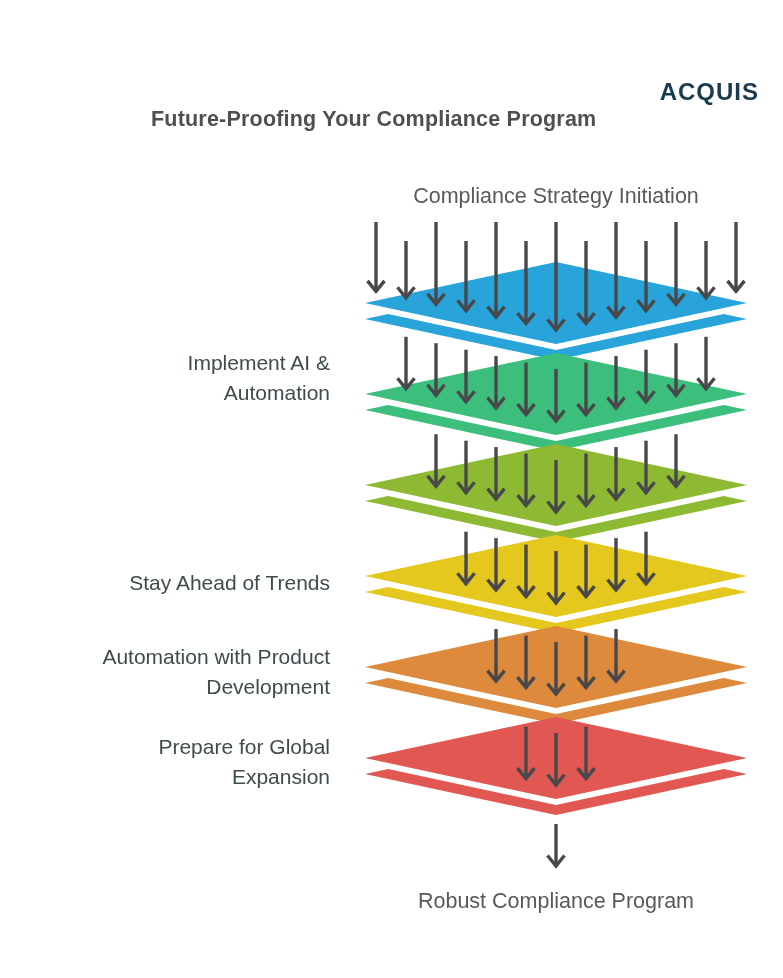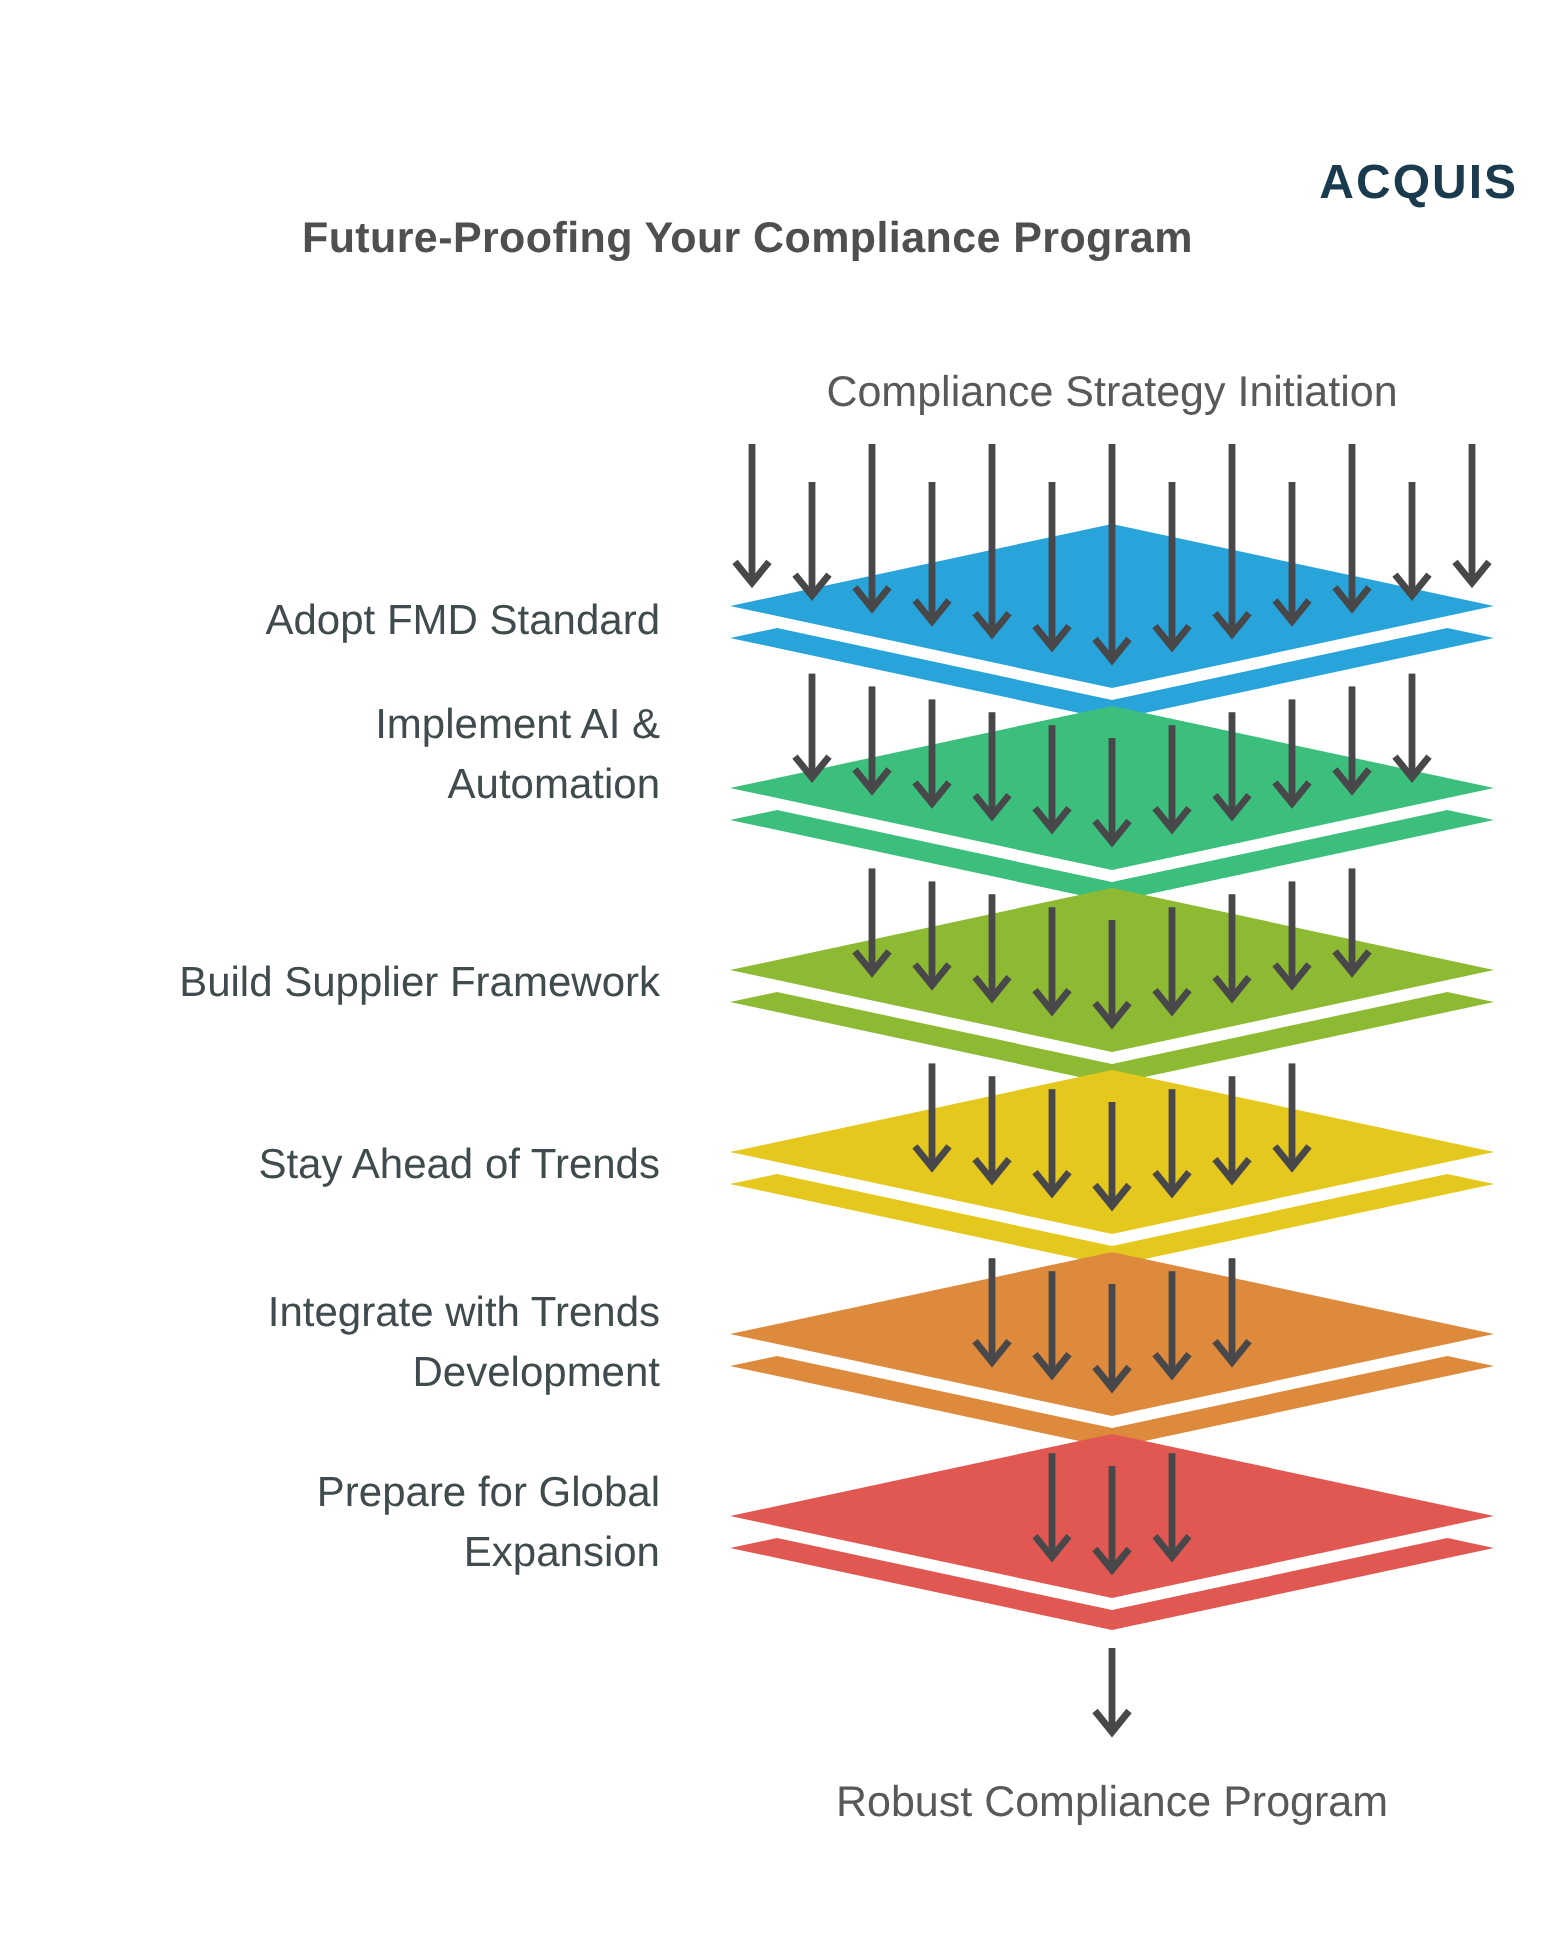--- a/index.html
+++ b/index.html
@@ -189,25 +189,23 @@
         <path d="M 547.5 774.5 L 556 785.0 L 564.5 774.5" fill="none" stroke="#48484b" stroke-width="3.4"></path>
         <line x1="586" y1="726.6" x2="586" y2="778.6" stroke="#48484b" stroke-width="3.4"></line>
         <path d="M 577.5 768.1 L 586 778.6 L 594.5 768.1" fill="none" stroke="#48484b" stroke-width="3.4"></path>
       </g>
       <g>
         <line x1="556" y1="824.0" x2="556" y2="866.0" stroke="#48484b" stroke-width="3.4"></line>
         <path d="M 547.5 855.5 L 556 866.0 L 564.5 855.5" fill="none" stroke="#48484b" stroke-width="3.4"></path>
       </g>
     </svg>
 
-  <div class="layer-label" style="top:311px">Adopt FMD Standard</div>
   <div class="layer-label" style="top:378px">Implement AI &amp;
 Automation</div>
-  <div class="layer-label" style="top:492px">Build Supplier Framework</div>
   <div class="layer-label" style="top:583px">Stay Ahead of Trends</div>
-  <div class="layer-label" style="top:672px">Integrate with Trends
+  <div class="layer-label" style="top:672px">Automation with Product
 Development</div>
   <div class="layer-label" style="top:762px">Prepare for Global
 Expansion</div>
 
   <div class="caption bottom">Robust Compliance Program</div>
 
 </div>
 
 </body></html>

